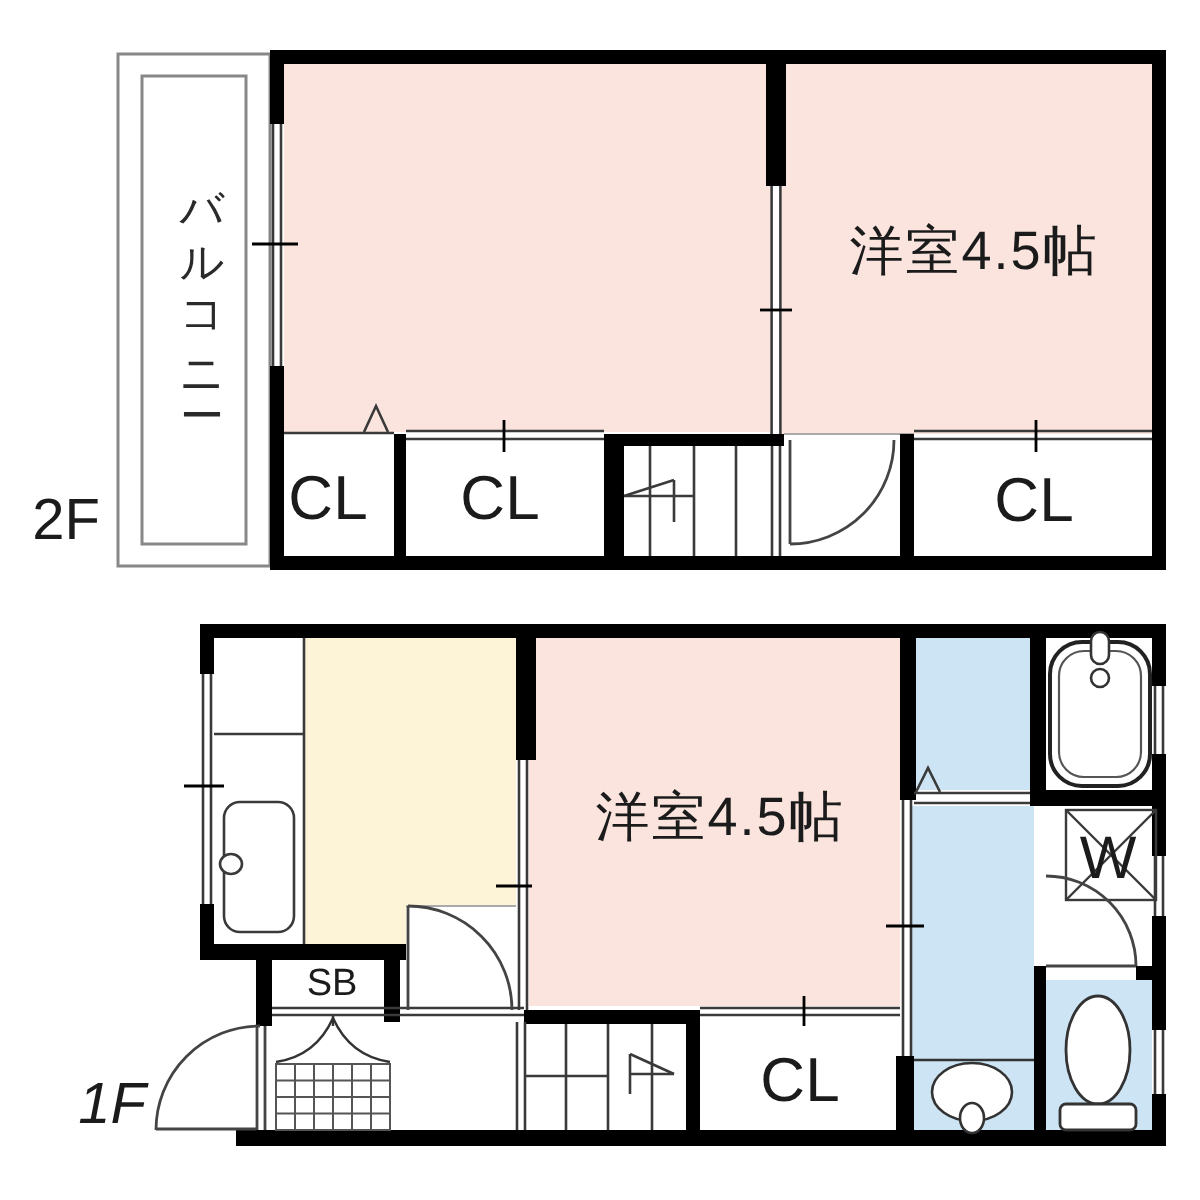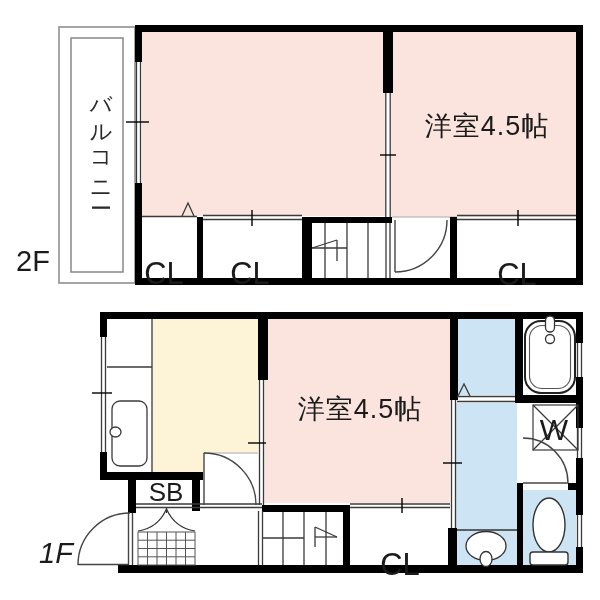--- a/index.html
+++ b/index.html
@@ -6,23 +6,23 @@
   #stage{
     position:relative;width:600px;height:600px;background:#ffffff;overflow:hidden;
     font-family:"Liberation Sans","DejaVu Sans",sans-serif;
   }
   #stage svg{position:absolute;left:0;top:0;}
   .lbl{
     position:absolute;transform:translate(-50%,-50%);
     color:#1b1b1b;white-space:nowrap;line-height:1;user-select:none;
   }
   .lbl.room{font-size:27px;letter-spacing:1px;}
-  .lbl.cl{font-size:31px;margin-top:24px;}
+  .lbl.cl{font-size:31px;}
   .lbl.floor{font-size:29px;text-align:right;}
-  .lbl.sb{font-size:26px;text-align:center;}
+  .lbl.sb{font-size:19px;text-align:center;}
   .lbl.w{font-size:30px;}
   .lbl.vert{
     writing-mode:vertical-rl;transform:translateX(-50%);
     font-size:22px;letter-spacing:4px;color:#2a2a2a;
   }
 </style>
 </head>
 <body>
 
 <div id="stage">

